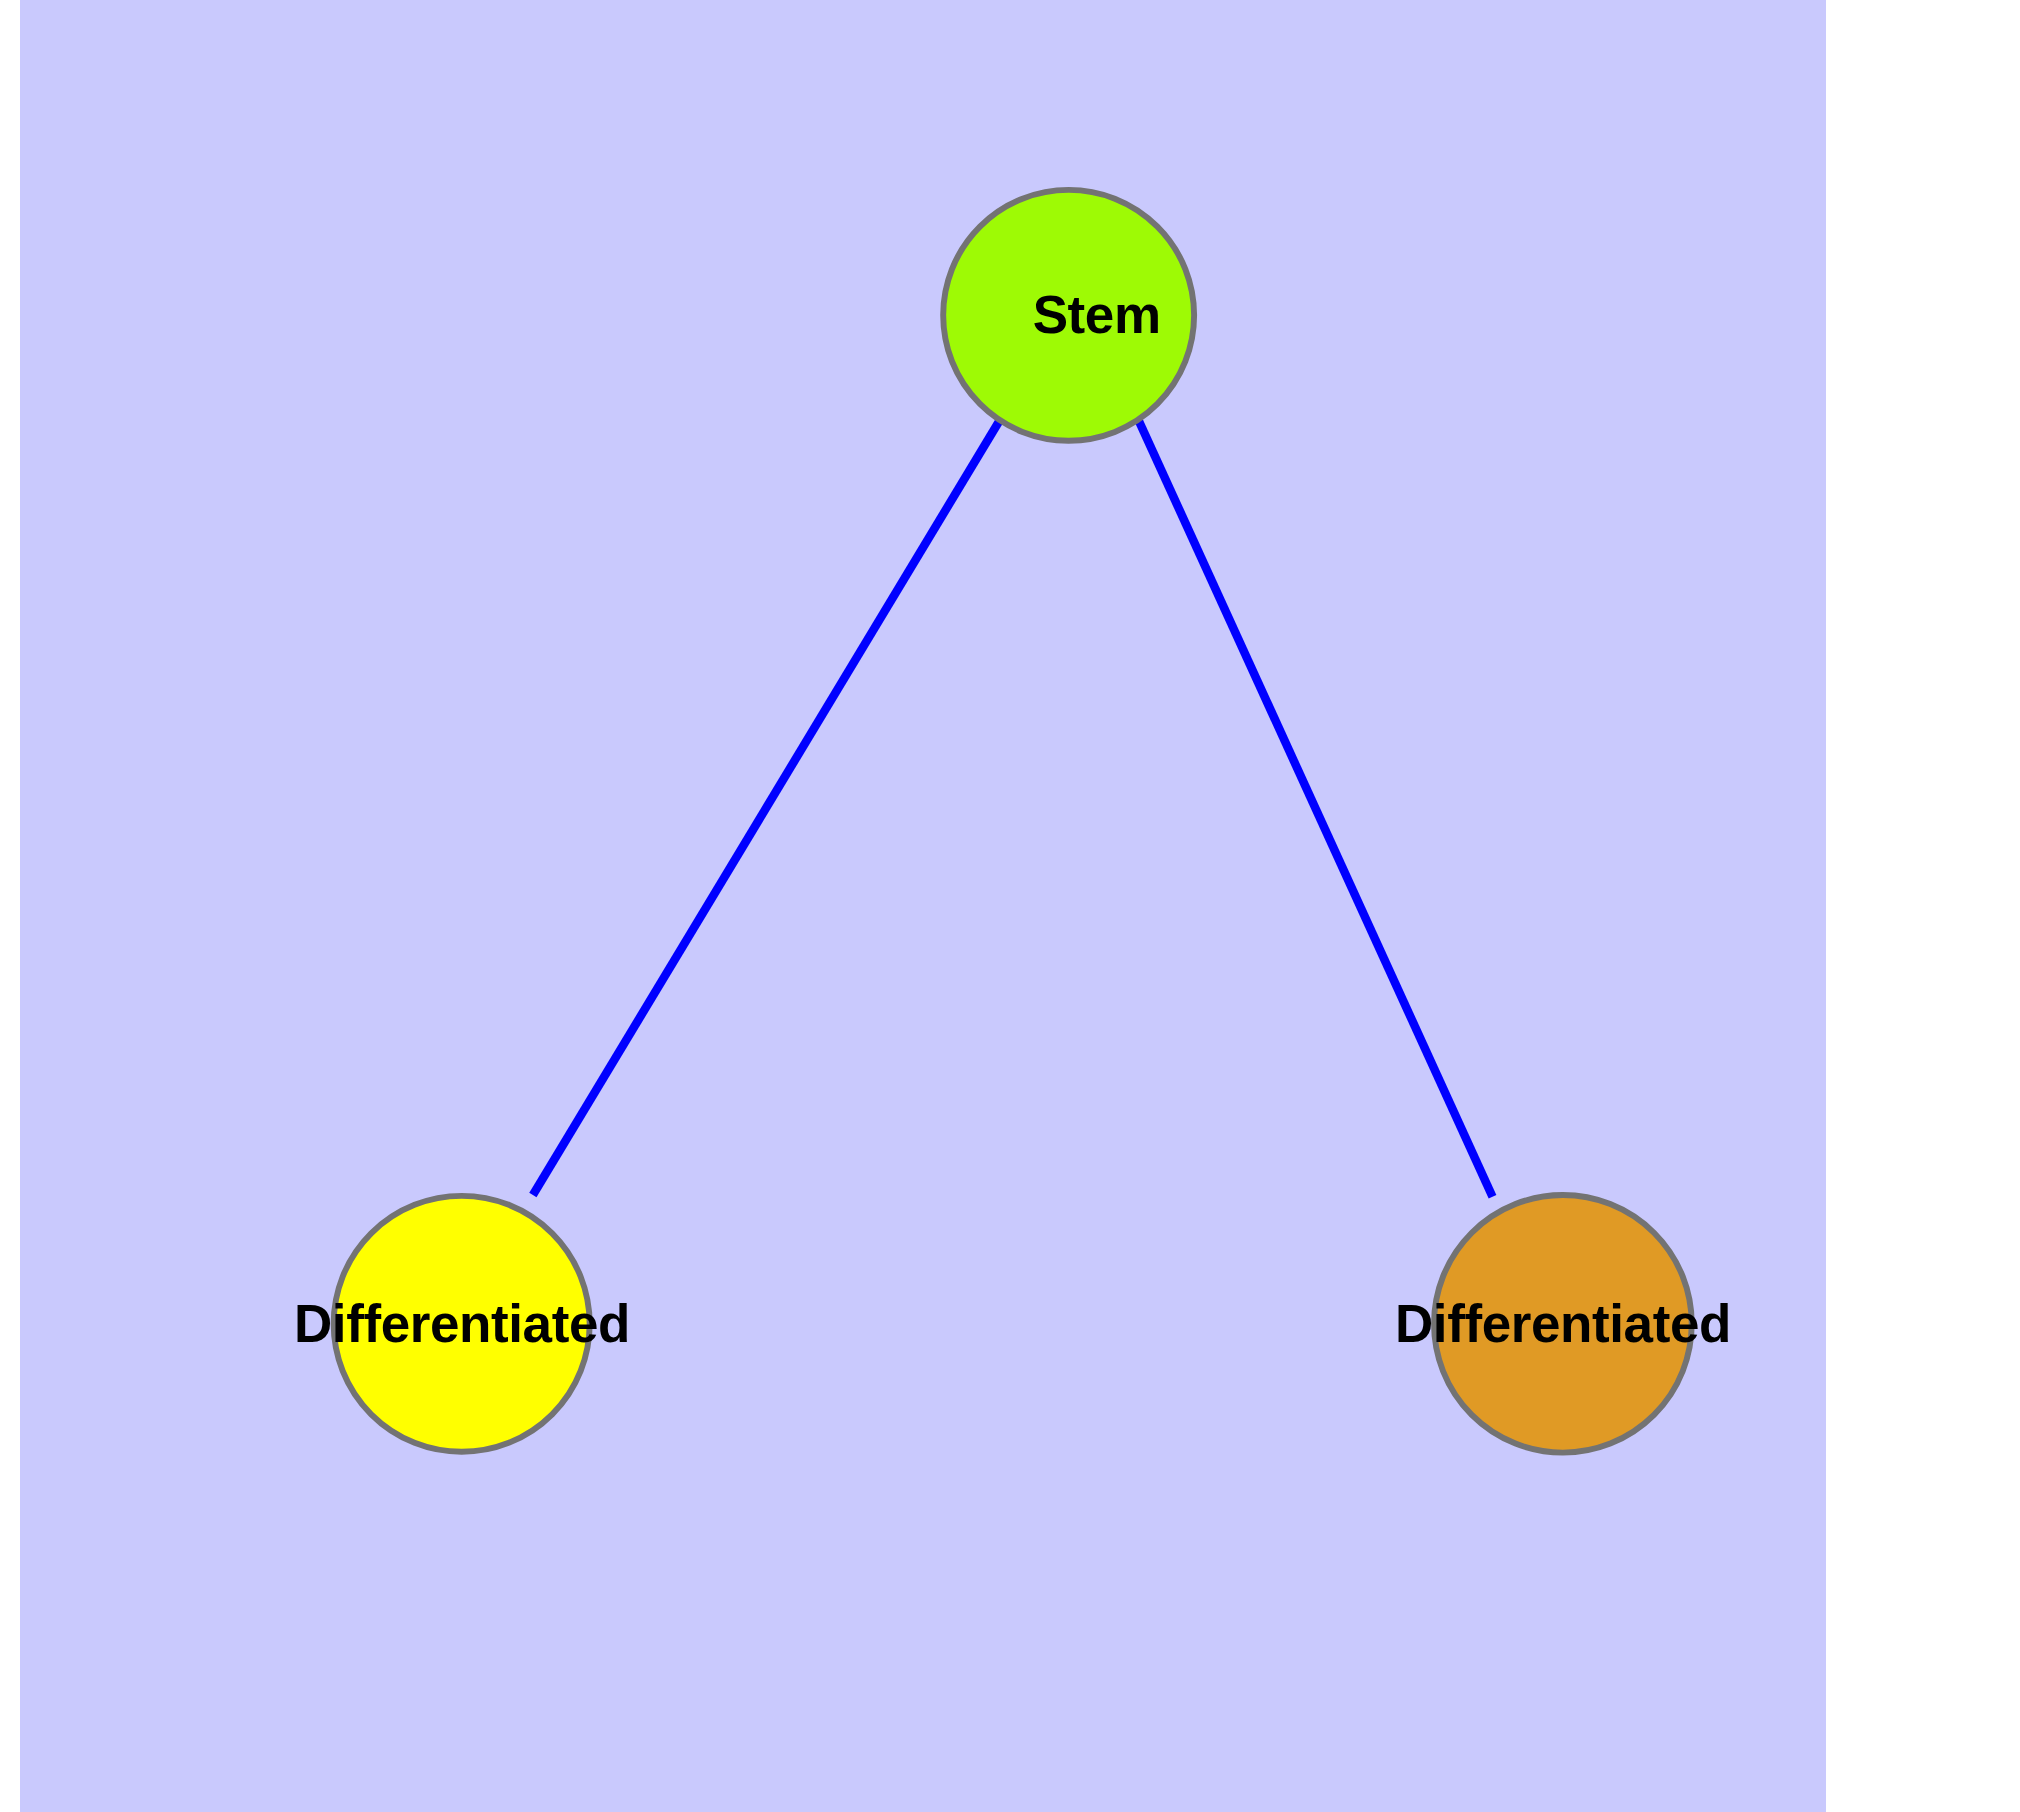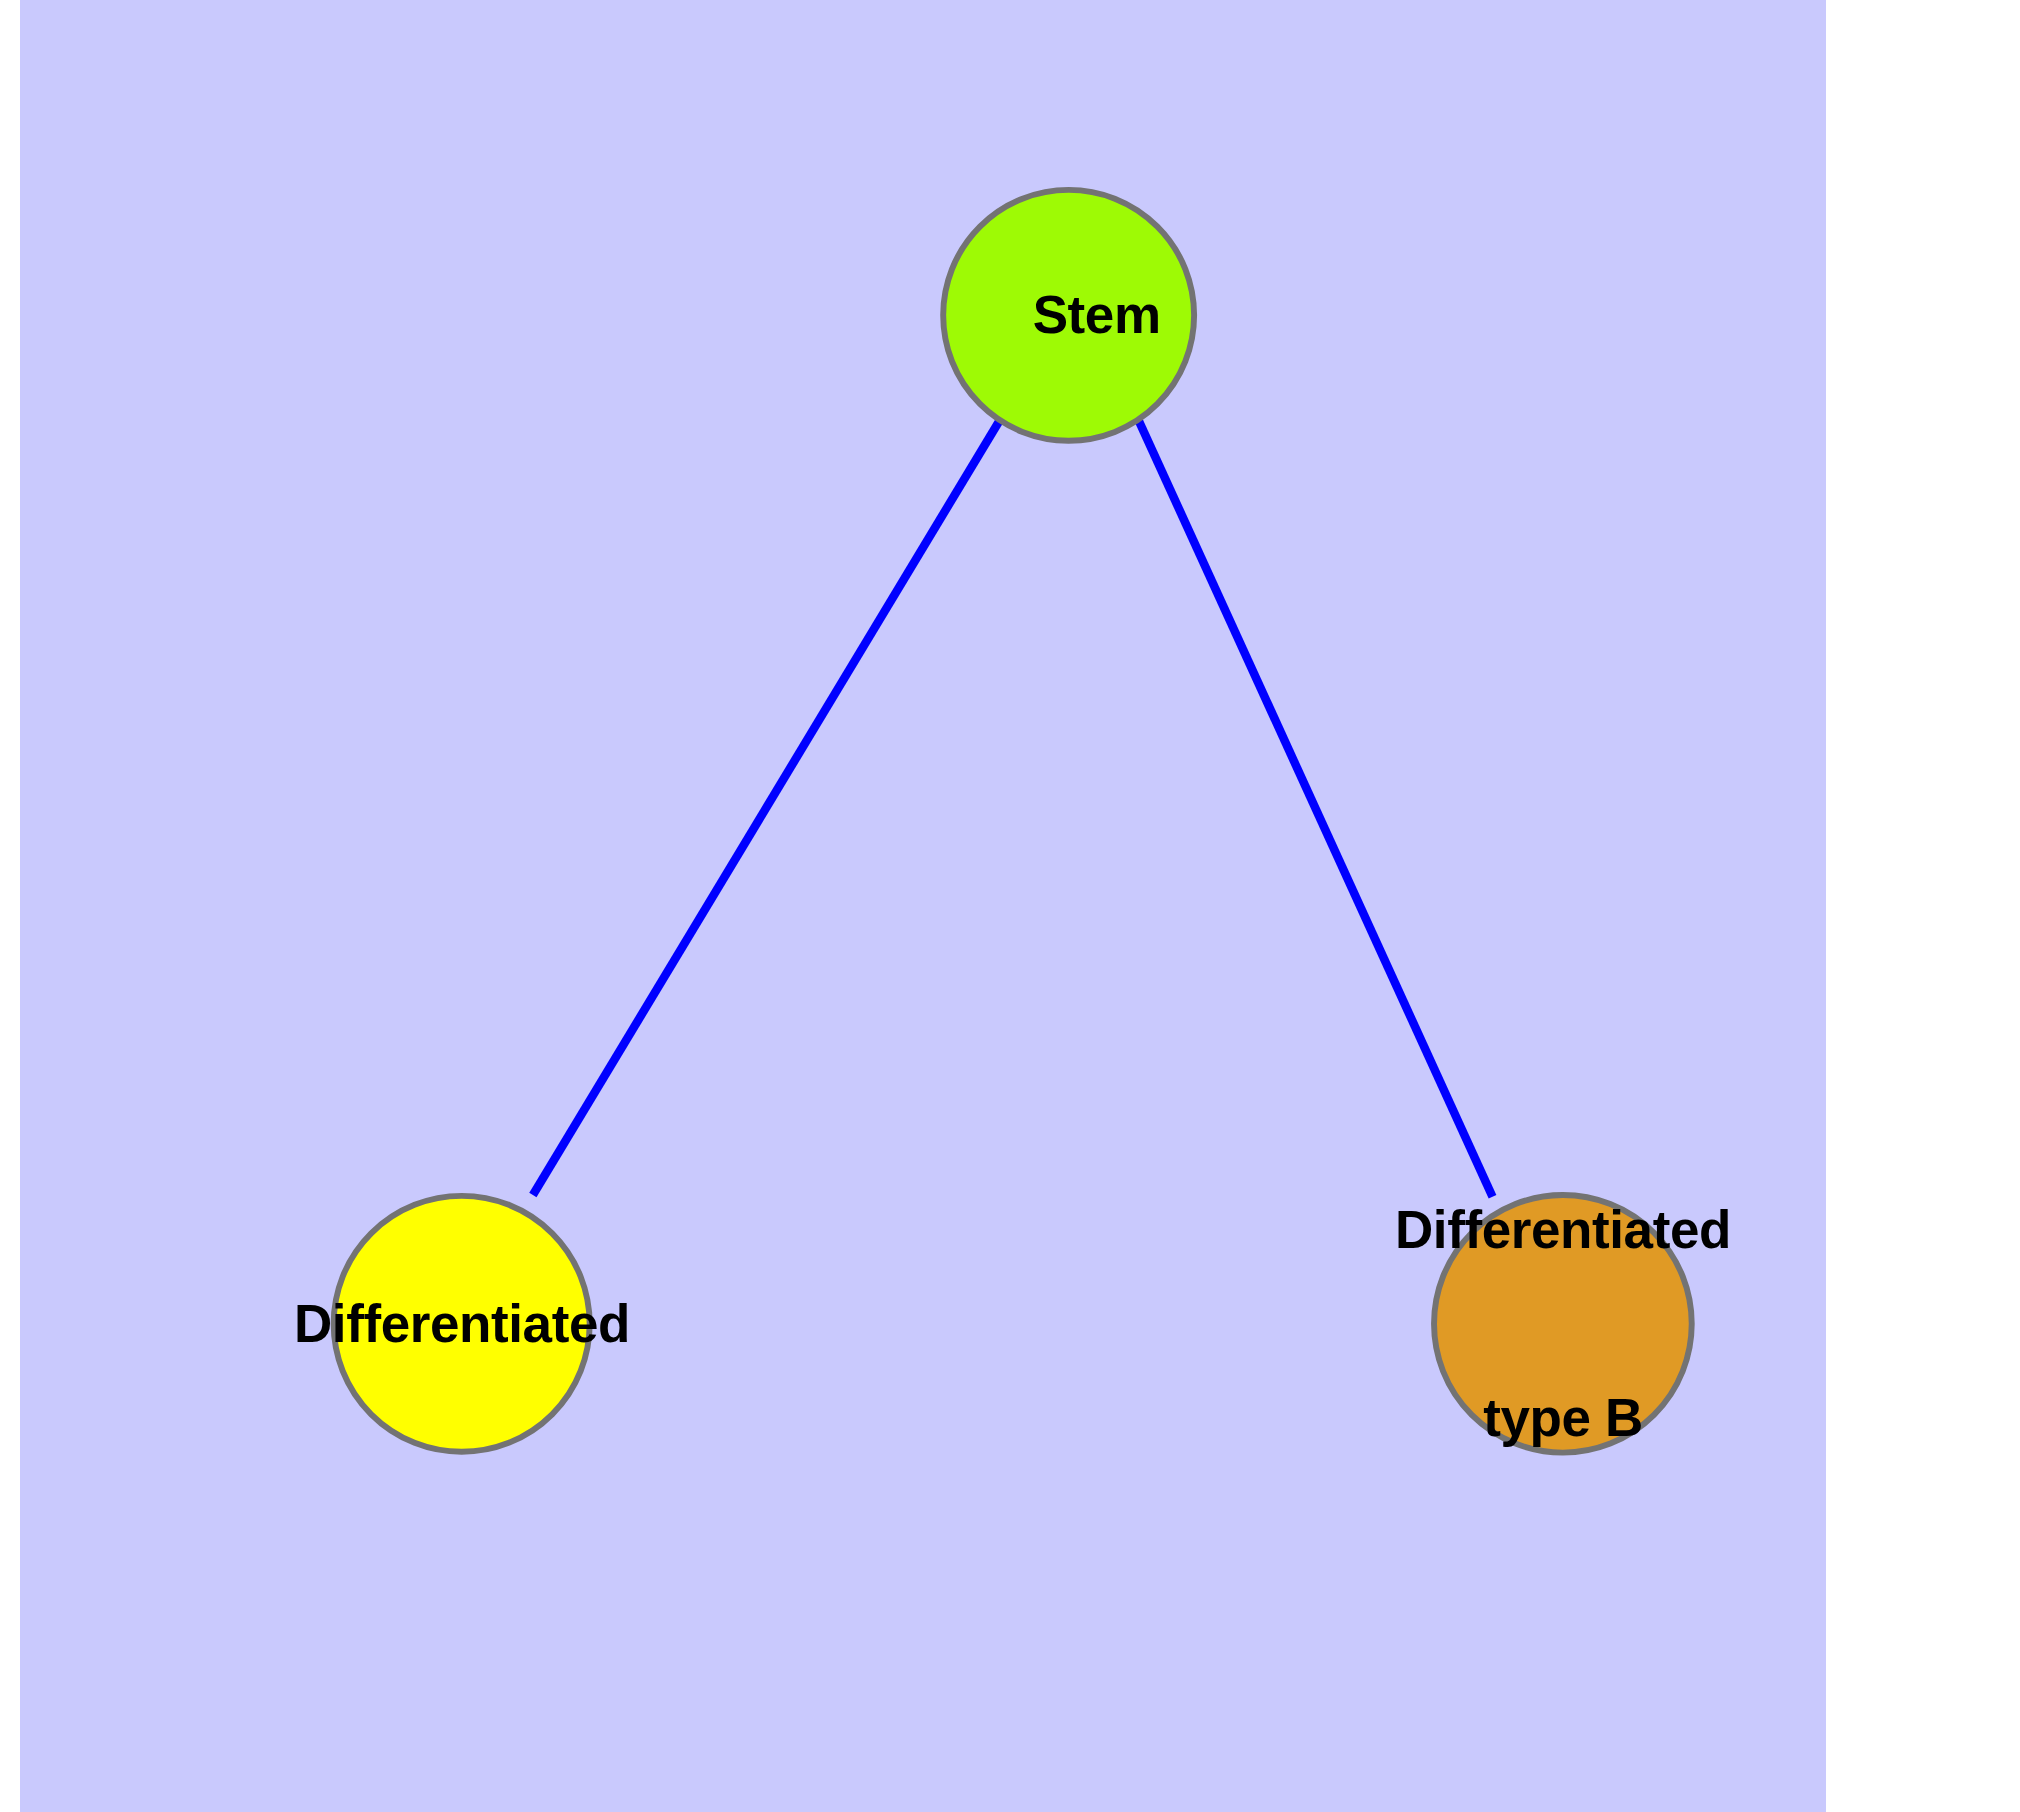--- a/index.html
+++ b/index.html
@@ -70,17 +70,16 @@
   <div class="node-label root" id="label-stem" style="left: 1048px; top: 315px; color: rgb(0, 0, 0); font-size: 53px;">
     <span>Stem</span>
   </div>
 
   <div class="node-label big" id="label-diff-a" style="left: 442px; top: 1324px; color: rgb(0, 0, 0); font-size: 53px;">
     <div>Differentiated</div>
   </div>
 
   <div class="node-label big" id="label-diff-b" style="left: 1543px; top: 1324px; color: rgb(0, 0, 0); font-size: 53px;">
     <div>Differentiated</div>
-    <div>type B</div>
   </div>
 
 </div>
 
 
 </body></html>

